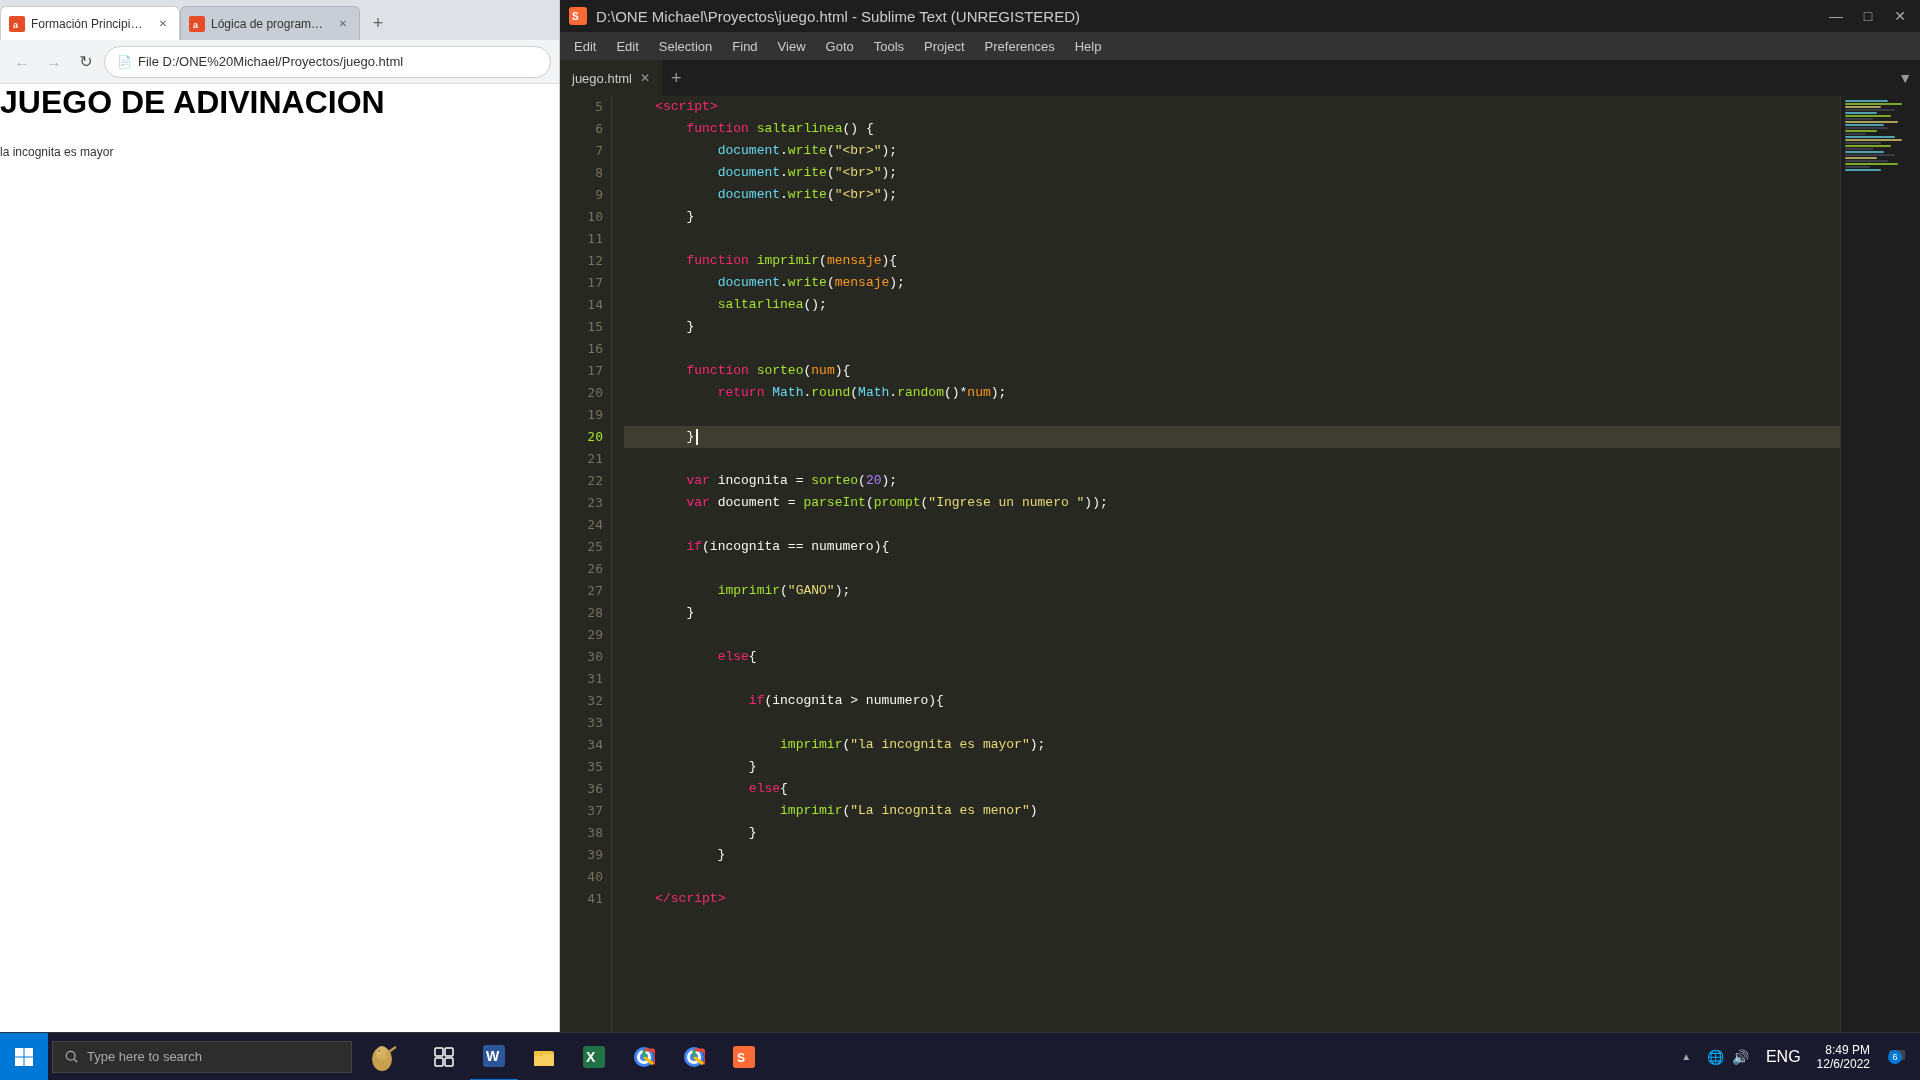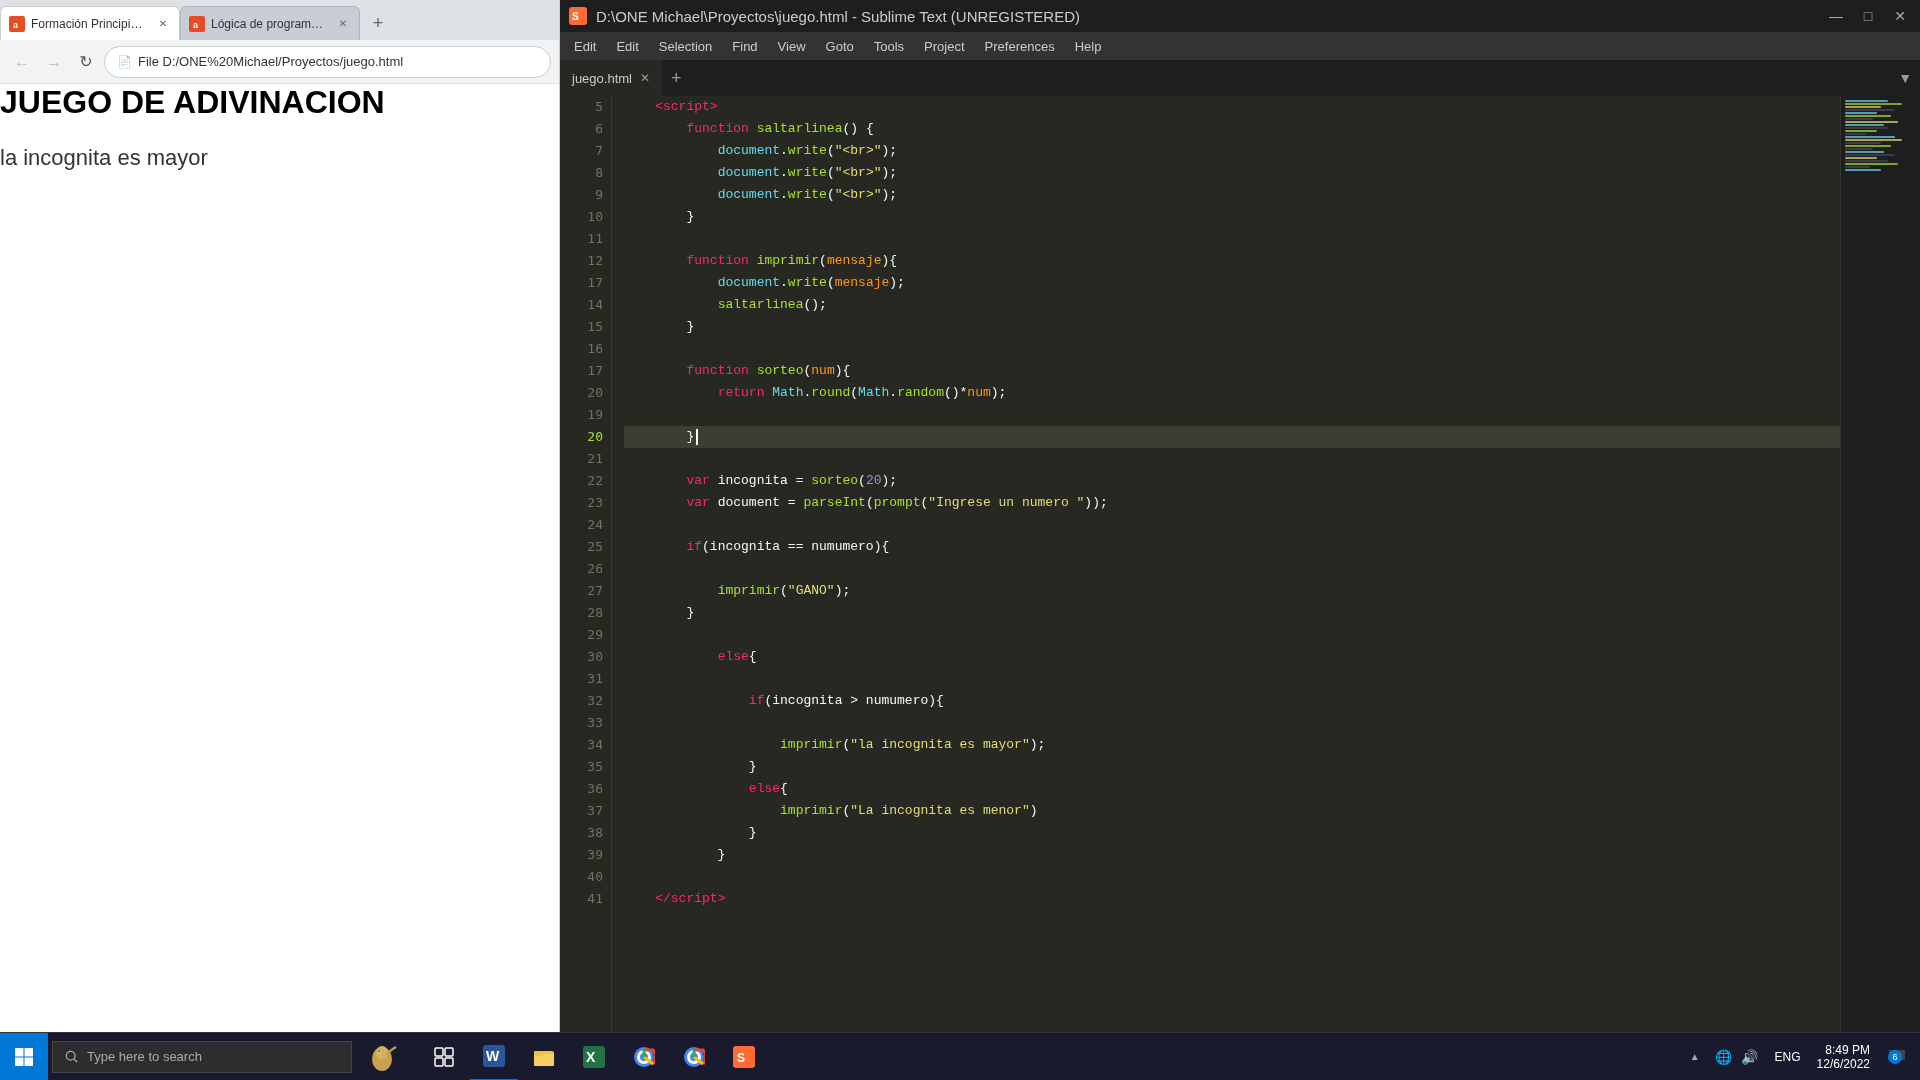--- a/index.html
+++ b/index.html
@@ -32,21 +32,21 @@
       margin-left: auto; display: flex; align-items: center; padding-right: 12px; gap: 16px;
     }
     .taskbar-clock { color: white; font-size: 12px; text-align: right; }
     .taskbar-icons { display: flex; align-items: center; gap: 8px; }
     .taskbar-icon-small { color: white; font-size: 14px; }
     .taskbar-badge {
       position: absolute; top: 6px; right: 6px; background: #0078d7;
       color: white; font-size: 9px; width: 14px; height: 14px; border-radius: 50%;
       display: flex; align-items: center; justify-content: center;
     }
-    .taskbar-lang { color: white; font-size: 12px; }
+    .taskbar-lang { color: white; font-size: 16px; }
     .taskbar-chevron { color: #aaa; font-size: 10px; }
 
     
     .main-area {
       display: flex; flex: 1; height: calc(1080px - 48px);
     }
 
     
     .browser-pane {
       width: 560px; height: calc(1080px - 48px); display: flex; flex-direction: column;
@@ -86,21 +86,21 @@
       font-size: 13px; color: #333; gap: 6px;
     }
     .browser-address-icon { color: #666; font-size: 12px; }
     .browser-content {
       flex: 1; background: #fff; overflow-y: auto;
     }
     .browser-page-title {
       font-size: 32px; font-weight: 900; color: #000; margin-bottom: 24px;
     }
     .browser-page-text {
-      font-size: 22px; color: #333;
+      font-size: 12px; color: #333;
     }
 
     
     .sublime-pane {
       flex: 1; display: flex; flex-direction: column; background: #272822;
     }
     .sublime-titlebar {
       display: flex; align-items: center; background: #1e1e1e; height: 32px;
       padding: 0 8px; gap: 8px;
     }

